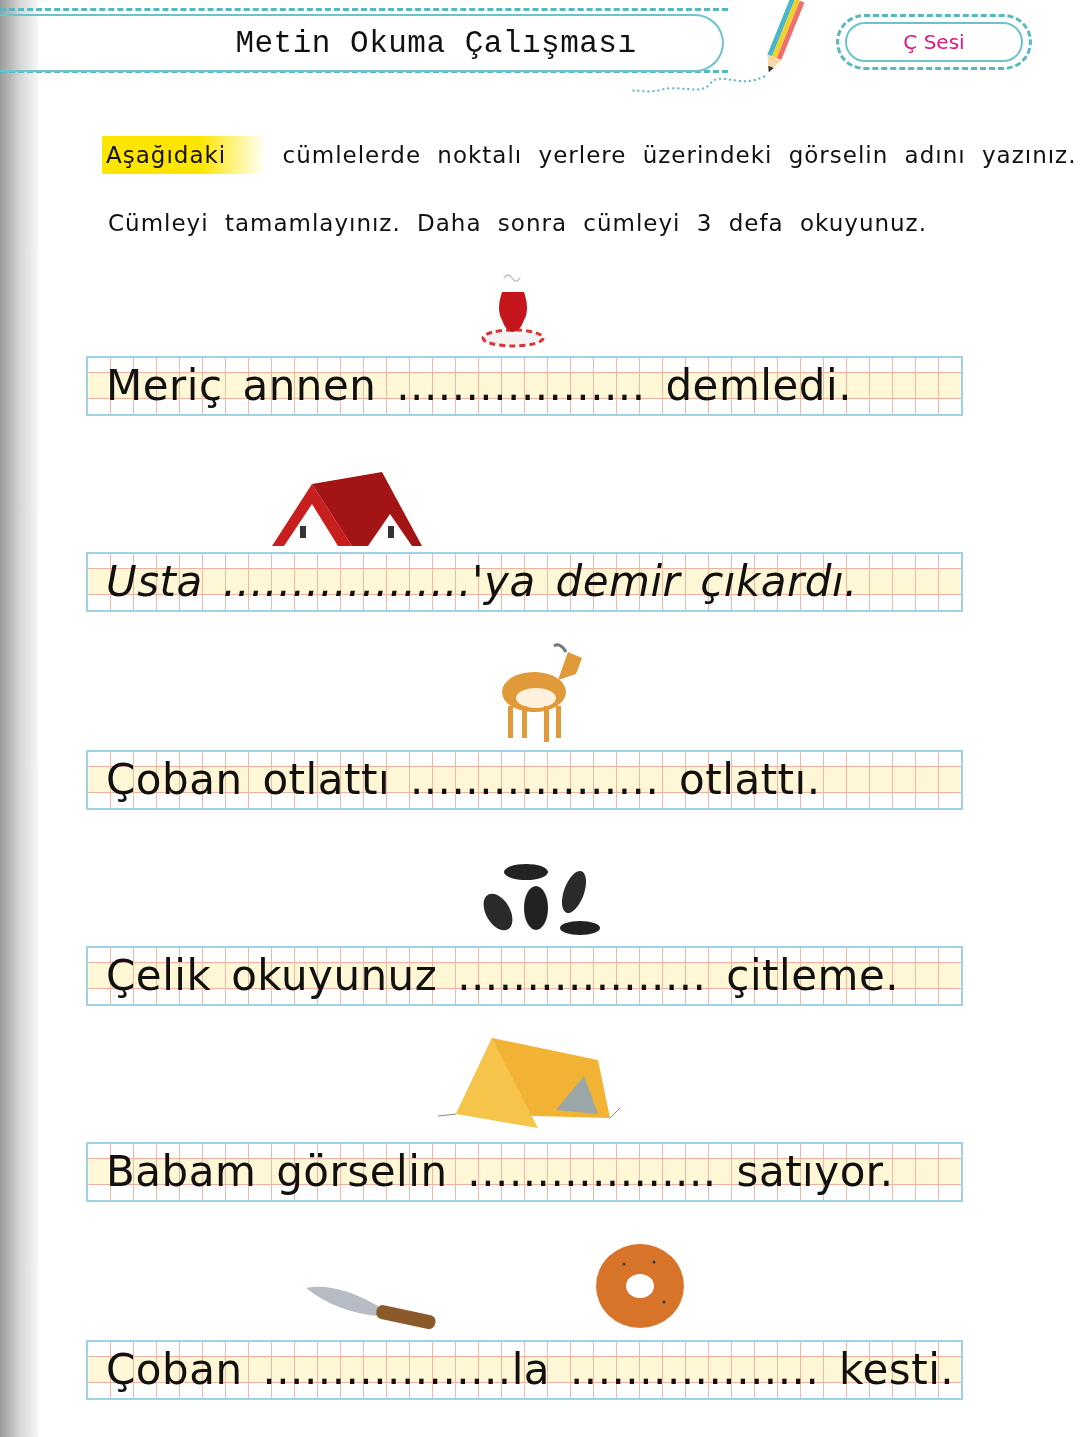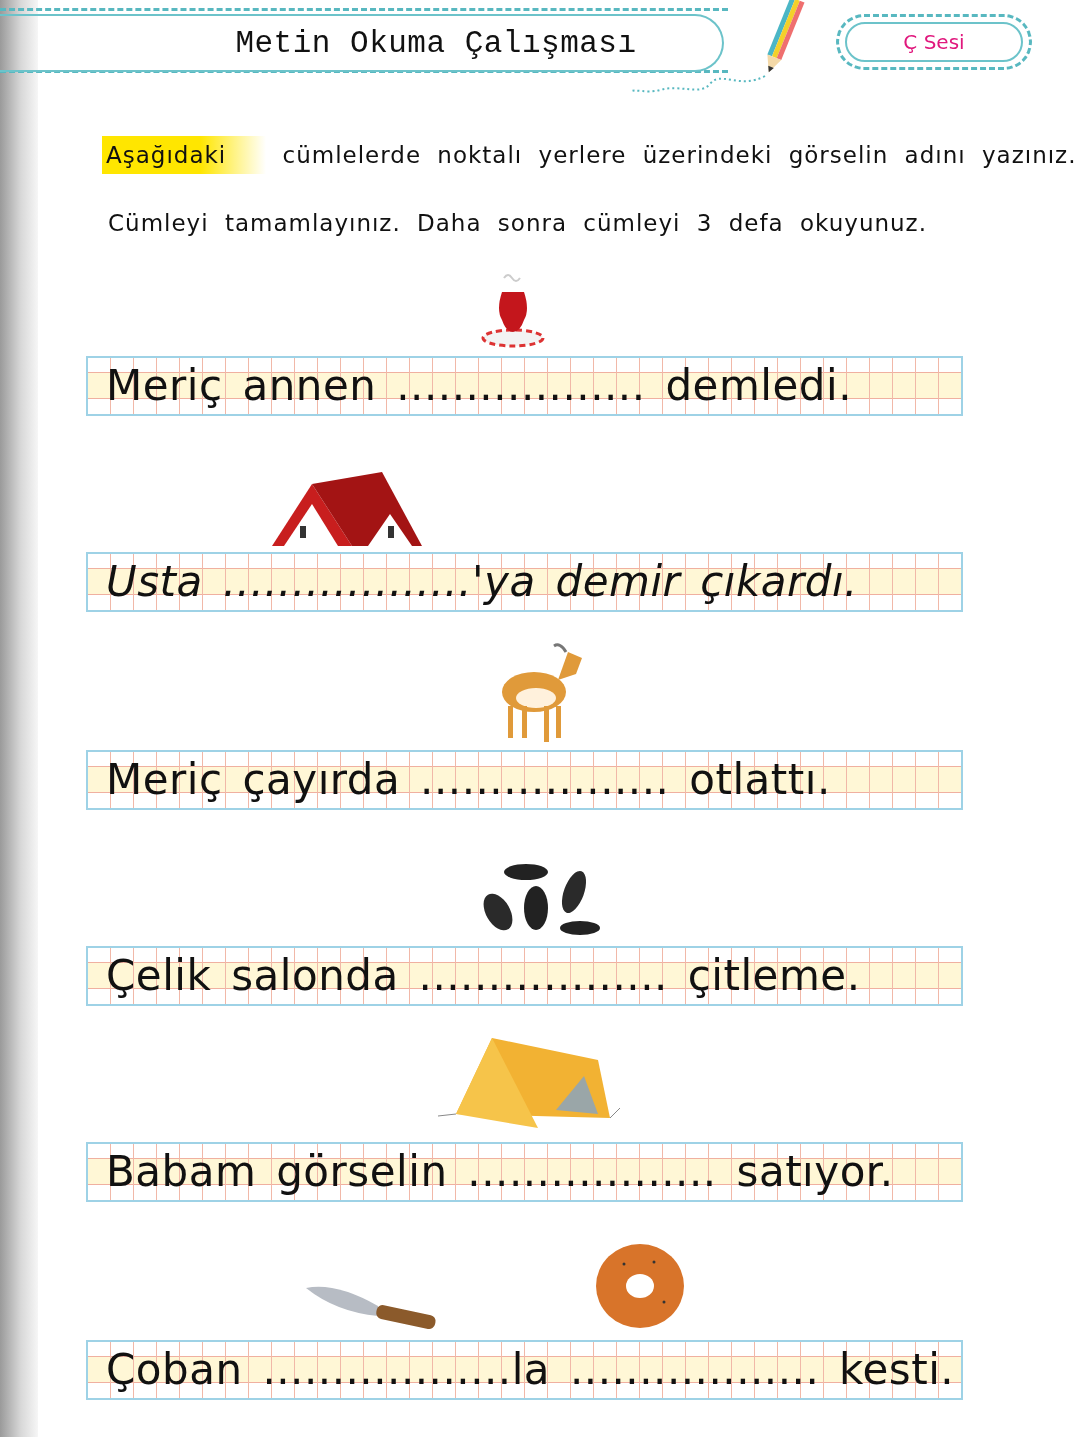--- a/index.html
+++ b/index.html
@@ -106,23 +106,23 @@
     <circle cx="70" cy="60" r="1.5" fill="#333"></circle>
 </svg>
 
 <div class="line-box" style="top:356px;">
     <div class="sent">Meriç annen .................. demledi.</div>
   </div>
 <div class="line-box" style="top:552px;font-style:italic;">
     <div class="sent">Usta ..................'ya demir çıkardı.</div>
   </div>
 <div class="line-box" style="top:750px;">
-    <div class="sent">Meriç çayırda .................. otlattı.</div>
+    <div class="sent">Çoban otlattı .................. otlattı.</div>
   </div>
 <div class="line-box" style="top:946px;">
-    <div class="sent">Çelik salonda .................. çitleme.</div>
+    <div class="sent">Çelik okuyunuz .................. çitleme.</div>
   </div>
 <div class="line-box" style="top:1142px;">
     <div class="sent">Babam görselin .................. satıyor.</div>
   </div>
 <div class="line-box" style="top:1340px;">
     <div class="sent">Çoban ..................la .................. kesti.</div>
   </div>
 
 </body></html>

